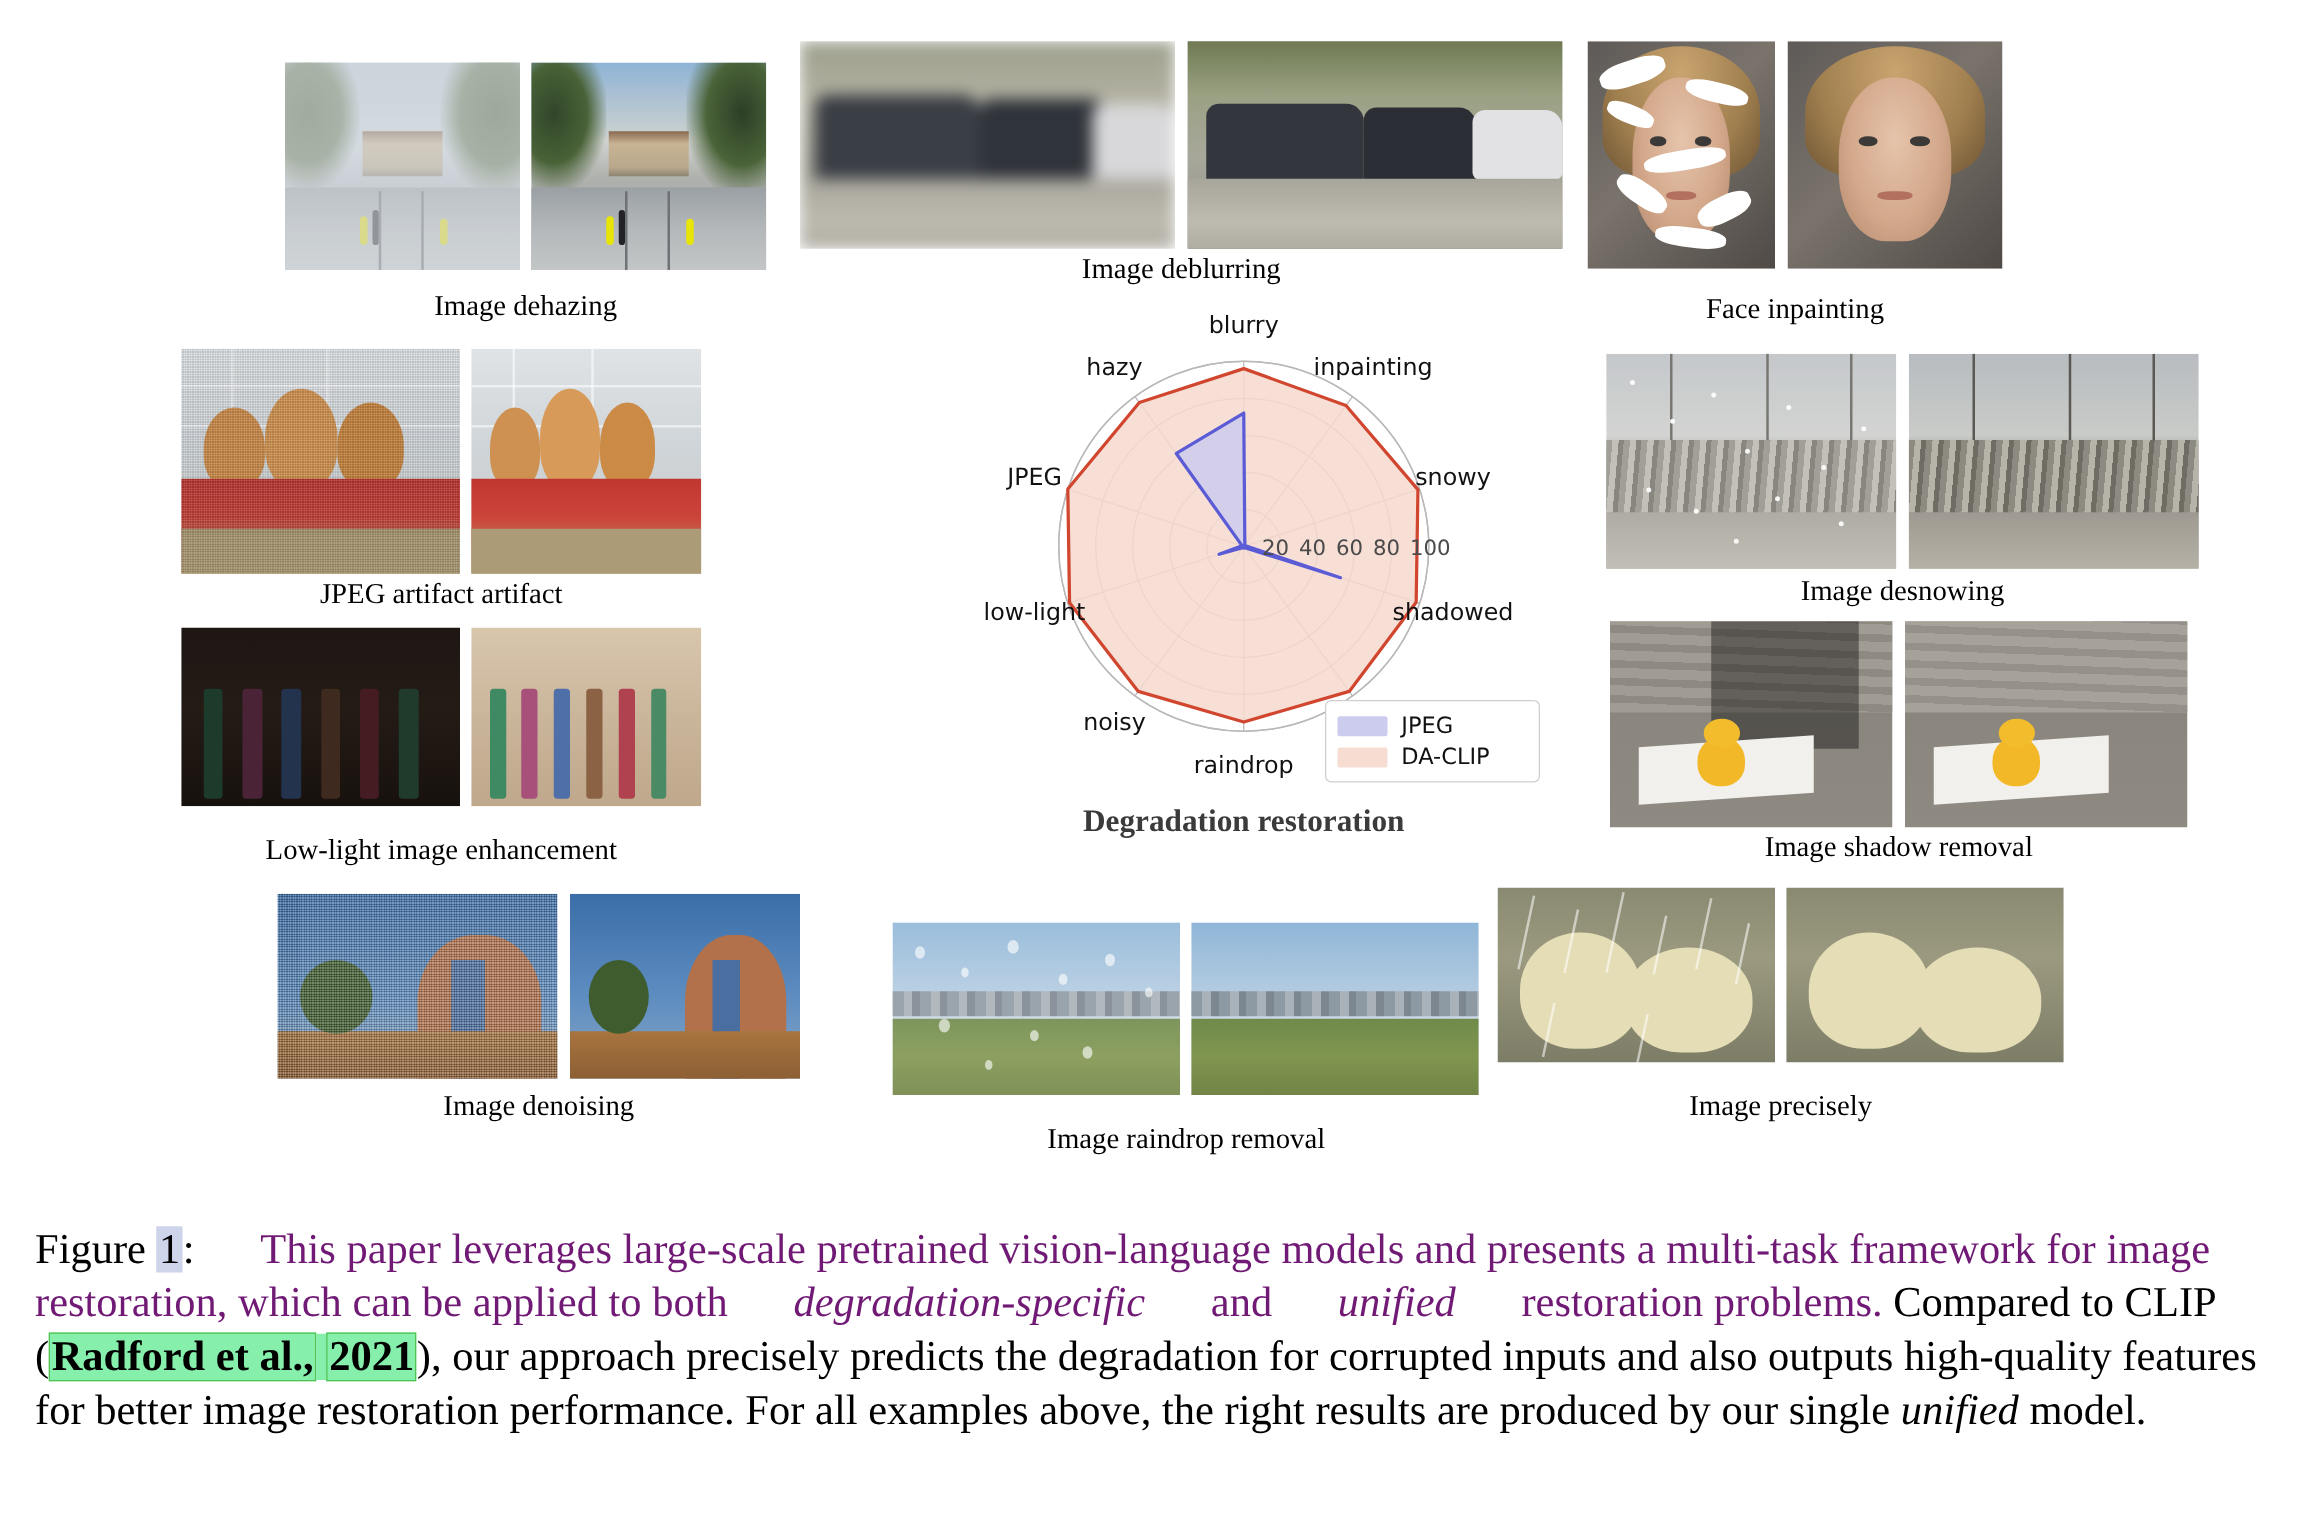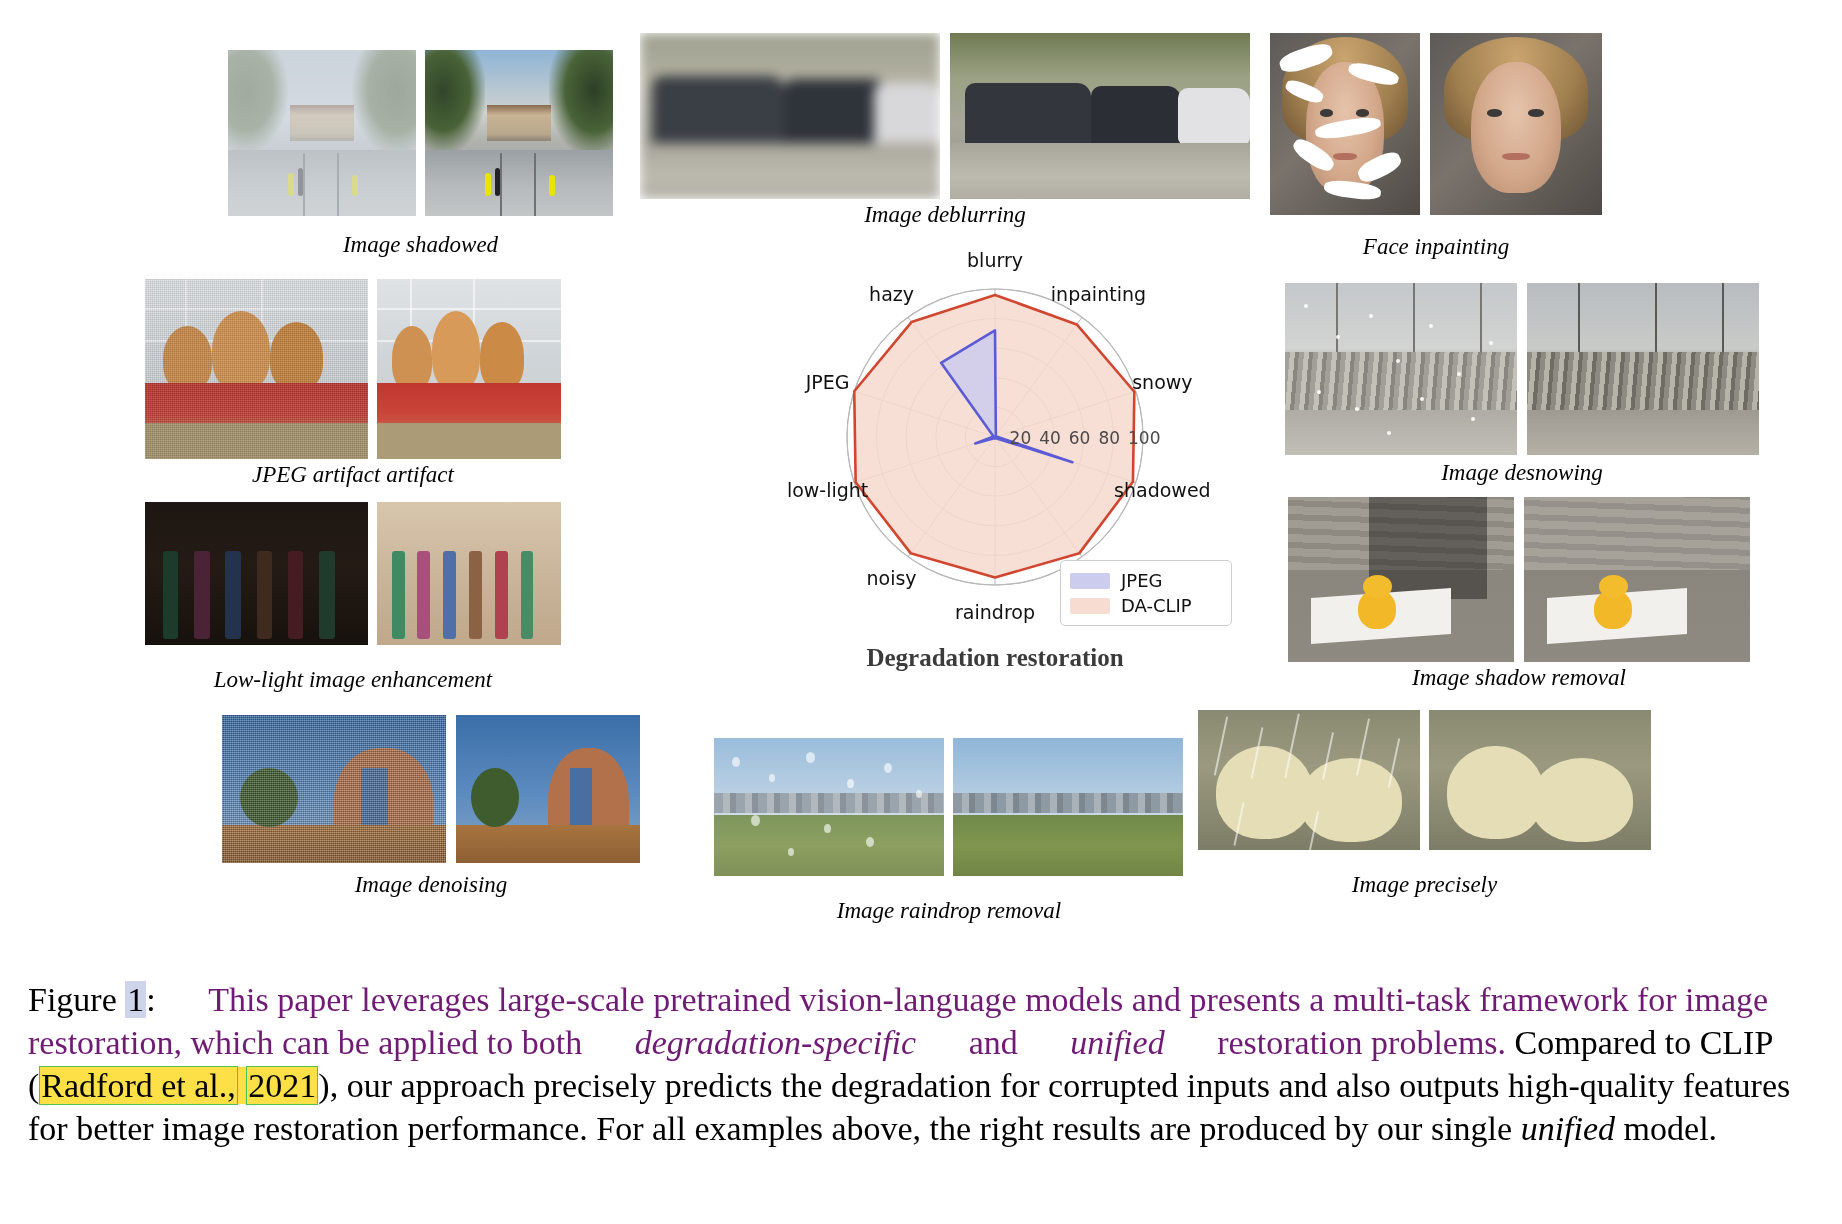--- a/index.html
+++ b/index.html
@@ -3,21 +3,21 @@
 <meta charset="utf-8">
 <style>
   html,body{margin:0;padding:0;background:#ffffff;}
   body{width:1842px;height:1224px;position:relative;overflow:hidden;
        font-family:"Liberation Serif", serif;color:#000;}
 
   
   .pair{position:absolute;display:flex;}
   .pair .im{border:0;display:block;position:relative;overflow:hidden;}
   .cap{position:absolute;width:100%;text-align:center;
-       font-family:"Liberation Serif", serif;font-style:italic;
+       font-family:"Liberation Serif", serif;
        font-size:23px;color:#000;white-space:nowrap;}
 
   
   .ph{width:100%;height:100%;position:relative;}
   .lay{position:absolute;left:0;top:0;right:0;bottom:0;}
 
   
   .dehaze-sky{background:linear-gradient(180deg,#bcc8d2 0%,#cdd5dc 42%,#b9bec4 58%,#9fa4a9 100%);}
   .dehaze-sky2{background:linear-gradient(180deg,#8fb4d6 0%,#cfd2cf 38%,#b0b2ae 55%,#8d9094 100%);}
   .haze{background:rgba(216,222,228,.55);}
@@ -112,21 +112,21 @@
       font-family:"DejaVu Sans", sans-serif;font-size:18px;color:#111;}
   .legend .row{display:flex;align-items:center;gap:11px;height:25px;}
   .legend .sw{width:40px;height:16px;border-radius:2px;}
 
   
   #caption{position:absolute;left:28px;top:978px;width:1790px;
      font-family:"Liberation Serif", serif;font-size:34px;line-height:43px;color:#000;}
   #caption .blue{color:#701a75;margin-left:44px;}
   .it{font-style:italic;}
   .hl-num{background:#ced4ea;padding:0 2px;}
-  .cite{background:#fde047;}
+  .cite{background:#86efac;font-weight:bold;}
   .citebox{border:1px solid #4fc24f;padding:0 1px;}
 </style>
 </head>
 <body>
 
 <div class="pair" style="left:228px;top:50px;">
   <div class="im" style="width:188px;height:166px;margin-right:9px;">
     <div class="ph dehaze-sky">
       <div class="tree-l"></div>
         <div class="tree-r"></div>
@@ -147,21 +147,21 @@
       <div class="gate"></div>
         <div class="ground"></div>
       <div class="rail" style="left:40%"></div>
         <div class="rail" style="left:58%"></div>
       <div class="ped" style="left:32%;background:#e8e406;height:14%;"></div>
       <div class="ped" style="left:37%;background:#232327;"></div>
       <div class="ped" style="left:66%;background:#e8e406;height:13%;"></div>
     </div>
   </div>
 </div>
-<div class="cap" style="left:228px;top:232px;width:385px;">Image shadowed</div>
+<div class="cap" style="left:228px;top:232px;width:385px;">Image dehazing</div>
 
 <div class="pair" style="left:640px;top:33px;">
   <div class="im" style="width:300px;height:166px;margin-right:10px;">
     <div class="ph road blur">
       <div class="lay" style="background:linear-gradient(180deg,#9da08d 0%,#b4b2a3 30%,#a3a396 70%,#8e8f85 100%)"></div>
       <div class="car" style="left:4%;top:26%;width:44%;height:50%;background:#3a3e45;"></div>
       <div class="car" style="left:48%;top:28%;width:34%;height:44%;background:#2f333a;"></div>
       <div class="car" style="left:78%;top:30%;width:22%;height:40%;background:#d8d8da;"></div>
       <div class="sidewalk"></div>
     </div>

